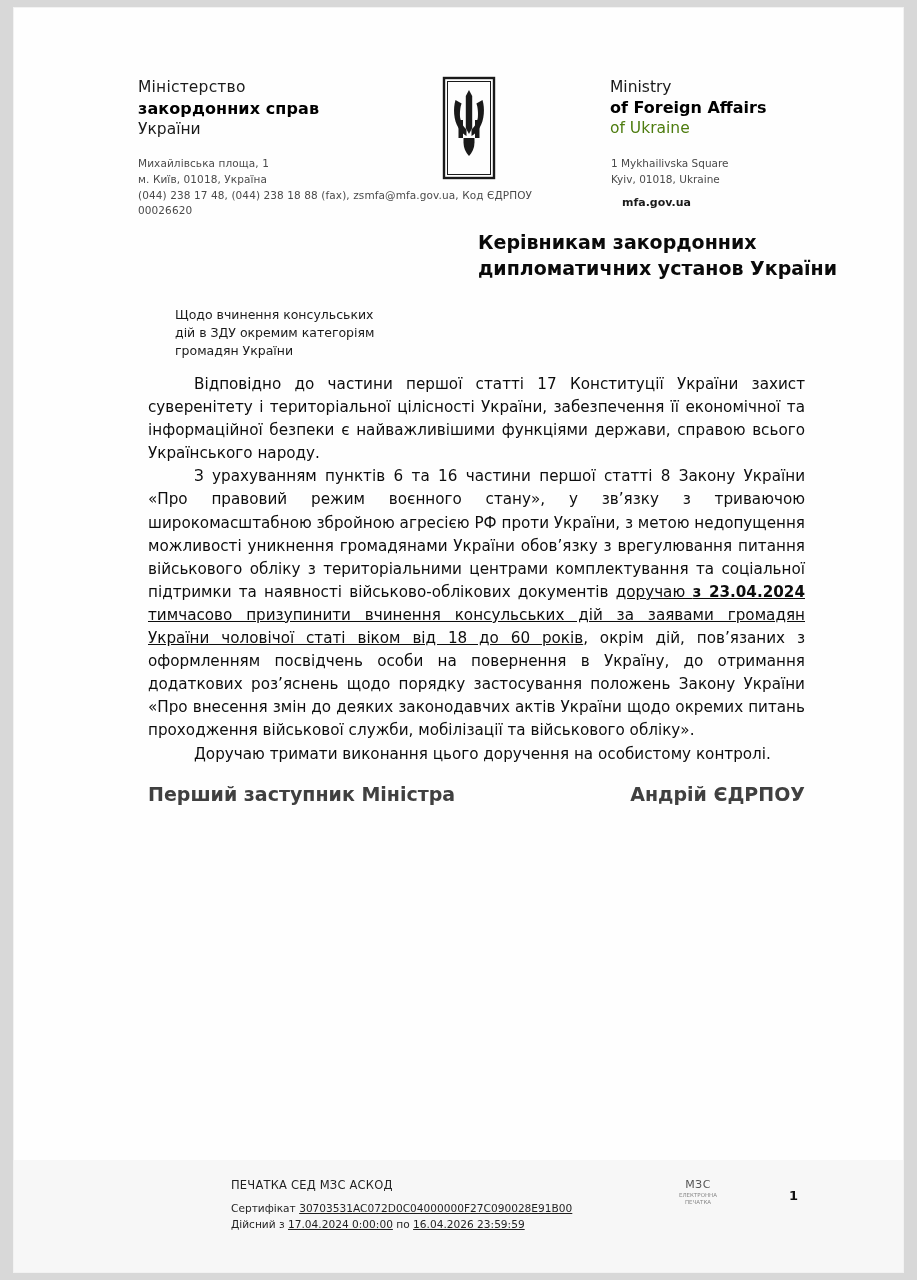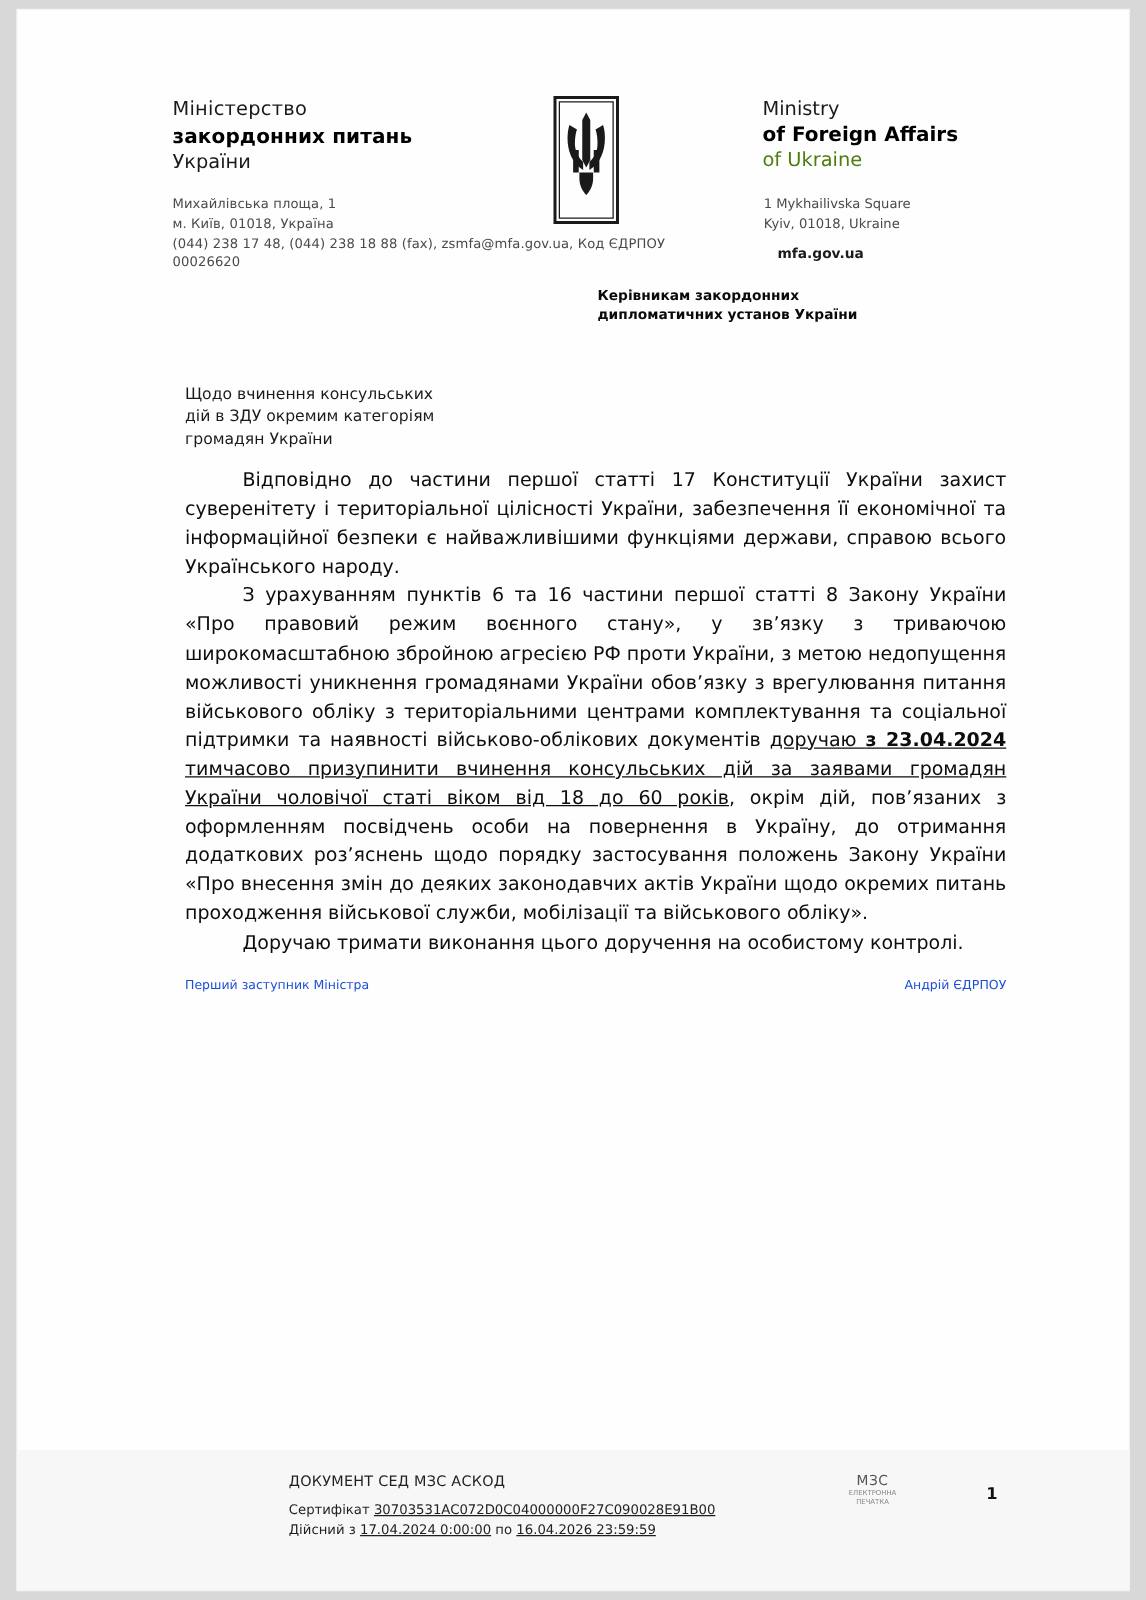--- a/index.html
+++ b/index.html
@@ -112,21 +112,21 @@
     top: 8px;
     width: 56px;
     height: 104px;
   }
   
   .addressee {
     position: absolute;
     left: 464px;
     top: 222px;
     width: 400px;
-    font-size: 11px;
+    font-size: 19px;
     font-weight: bold;
     line-height: 1.36;
     color: #0a0a0a;
   }
   
   .subject {
     position: absolute;
     left: 134px;
     top: 298px;
     width: 250px;
@@ -150,25 +150,25 @@
     text-indent: 46px;
   }
   .u { text-decoration: underline; }
   .b { font-weight: bold; }
   
   .sig {
     position: absolute;
     left: 134px;
     top: 775px;
     width: 657px;
-    font-size: 10px;
-    font-weight: normal;
+    font-size: 19px;
+    font-weight: bold;
     display: flex;
     justify-content: space-between;
-    color: #1d4ed8;
+    color: #404040;
   }
   
   .footer {
     position: absolute;
     left: 0;
     top: 1152px;
     width: 889px;
     height: 112px;
     background: #f7f7f7;
   }
@@ -244,21 +244,21 @@
 <div class="side-shadow-l"></div>
 <div class="side-shadow-r"></div>
 <div class="bottom-shadow"></div>
 
 <div class="page">
 
   <div class="letterhead">
 
     <div class="lh-left">
       <div class="l1">Міністерство</div>
-      <div class="l2">закордонних питань</div>
+      <div class="l2">закордонних справ</div>
       <div class="l3">України</div>
     </div>
 
     <div class="lh-addr" style="white-space: pre-line;">Михайлівська площа, 1
 м. Київ, 01018, Україна
 (044) 238 17 48, (044) 238 18 88 (fax), zsmfa@mfa.gov.ua, Код ЄДРПОУ 00026620</div>
 
     <div class="emblem">
       <svg viewBox="0 0 56 104" width="56" height="104" xmlns="http://www.w3.org/2000/svg">
         <rect x="3" y="2" width="50" height="100" fill="none" stroke="#1a1a1a" stroke-width="2.4"></rect>
@@ -281,38 +281,38 @@
     </div>
 
     <div class="lh-addr-r" style="white-space: pre-line;">1 Mykhailivska Square
 Kyiv, 01018, Ukraine</div>
     <div class="lh-web">mfa.gov.ua</div>
   </div>
 
   <div class="addressee" style="white-space: pre-line;">Керівникам закордонних
 дипломатичних установ України</div>
 
-  <div class="subject" style="white-space: pre-line;">Щодо вчинення консульських
+  <div class="subject" style="white-space: pre-line; margin-left: 27px;">Щодо вчинення консульських
 дій в ЗДУ окремим категоріям
 громадян України</div>
 
   <div class="body-text">
     <p>Відповідно до частини першої статті 17 Конституції України захист суверенітету і територіальної цілісності України, забезпечення її економічної та інформаційної безпеки є найважливішими функціями держави, справою всього Українського народу.</p>
     <p><span>З урахуванням пунктів 6 та 16 частини першої статті 8 Закону України «Про правовий режим воєнного стану», у зв’язку з триваючою широкомасштабною збройною агресією РФ проти України, з метою недопущення можливості уникнення громадянами України обов’язку з врегулювання питання військового обліку з територіальними центрами комплектування та соціальної підтримки та наявності військово-облікових документів </span><span class="u">доручаю </span><span class="u b">з 23.04.2024</span><span class="u"> тимчасово призупинити вчинення консульських дій за заявами громадян України чоловічої статі віком від 18 до 60 років</span><span>, окрім дій, пов’язаних з оформленням посвідчень особи на повернення в Україну, до отримання додаткових роз’яснень щодо порядку застосування положень Закону України «Про внесення змін до деяких законодавчих актів України щодо окремих питань проходження військової служби, мобілізації та військового обліку».</span></p>
     <p>Доручаю тримати виконання цього доручення на особистому контролі.</p>
   </div>
 
   <div class="sig">
     <span>Перший заступник Міністра</span>
     <span>Андрій ЄДРПОУ</span>
   </div>
 
   <div class="footer">
     <div class="footer-inner">
-      <div class="f-title">ДОКУМЕНТ СЕД МЗС АСКОД</div>
+      <div class="f-title">ПЕЧАТКА СЕД МЗС АСКОД</div>
       <div class="f-line">
         <span>Сертифікат</span>
         <span class="u">30703531AC072D0C04000000F27C090028E91B00</span>
       </div>
       <div class="f-line">
         <span>Дійсний з</span>
         <span class="u">17.04.2024 0:00:00</span>
         <span>по</span>
         <span class="u">16.04.2026 23:59:59</span>
       </div>

